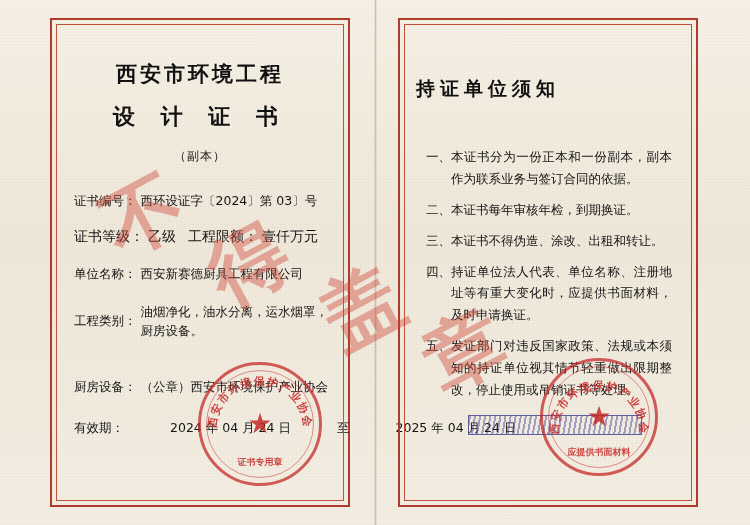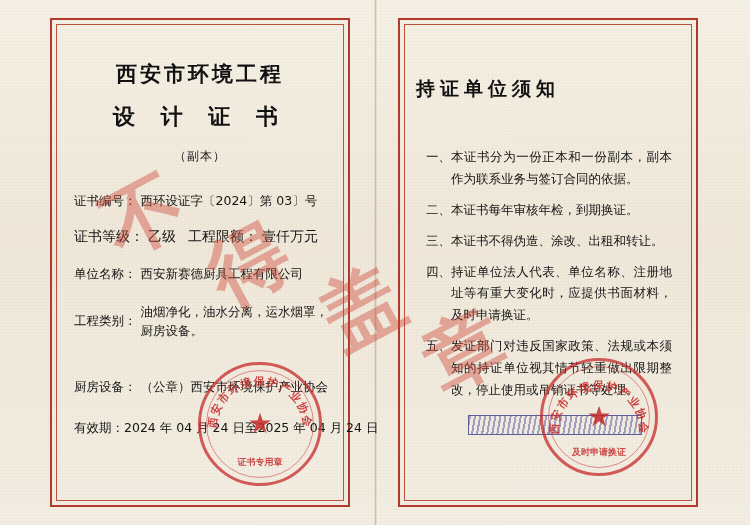--- a/index.html
+++ b/index.html
@@ -126,20 +126,21 @@
 
   .date-row {
     display: flex;
     align-items: baseline;
     font-size: 12.5px;
     color: #141414;
     font-family: "DejaVu Sans", "Liberation Sans", sans-serif;
     margin-top: 24px;
     padding-left: 6px;
     flex-wrap: nowrap;
+    gap: 46px;
   }
   .date-row span { white-space: nowrap; }
 
   .issuer-row {
     margin-top: 36px;
   }
 
   
   .notice-title {
     font-size: 19px;
@@ -375,21 +376,21 @@
     <div class="seal-inner-ring"></div>
     <svg class="seal-arc" viewBox="0 0 112 112">
       <defs>
         <path id="arcR" d="M 15,69 A 41,41 0 1 1 97,69" fill="none"></path>
       </defs>
       <text>
         <textPath href="#arcR" startOffset="50%" text-anchor="middle">西安市环境保护产业协会</textPath>
       </text>
     </svg>
     <div class="seal-star">★</div>
-    <div class="seal-bottom-text">及时申请换证</div>
+    <div class="seal-bottom-text">应提供书面材料</div>
   </div>
 
   <div class="watermark">
     <span class="wm-line-1">不</span>
     <span class="wm-line-2">得</span>
     <span class="wm-line-3">盖</span>
     <span class="wm-line-4">章</span>
   </div>
 </div>
 

